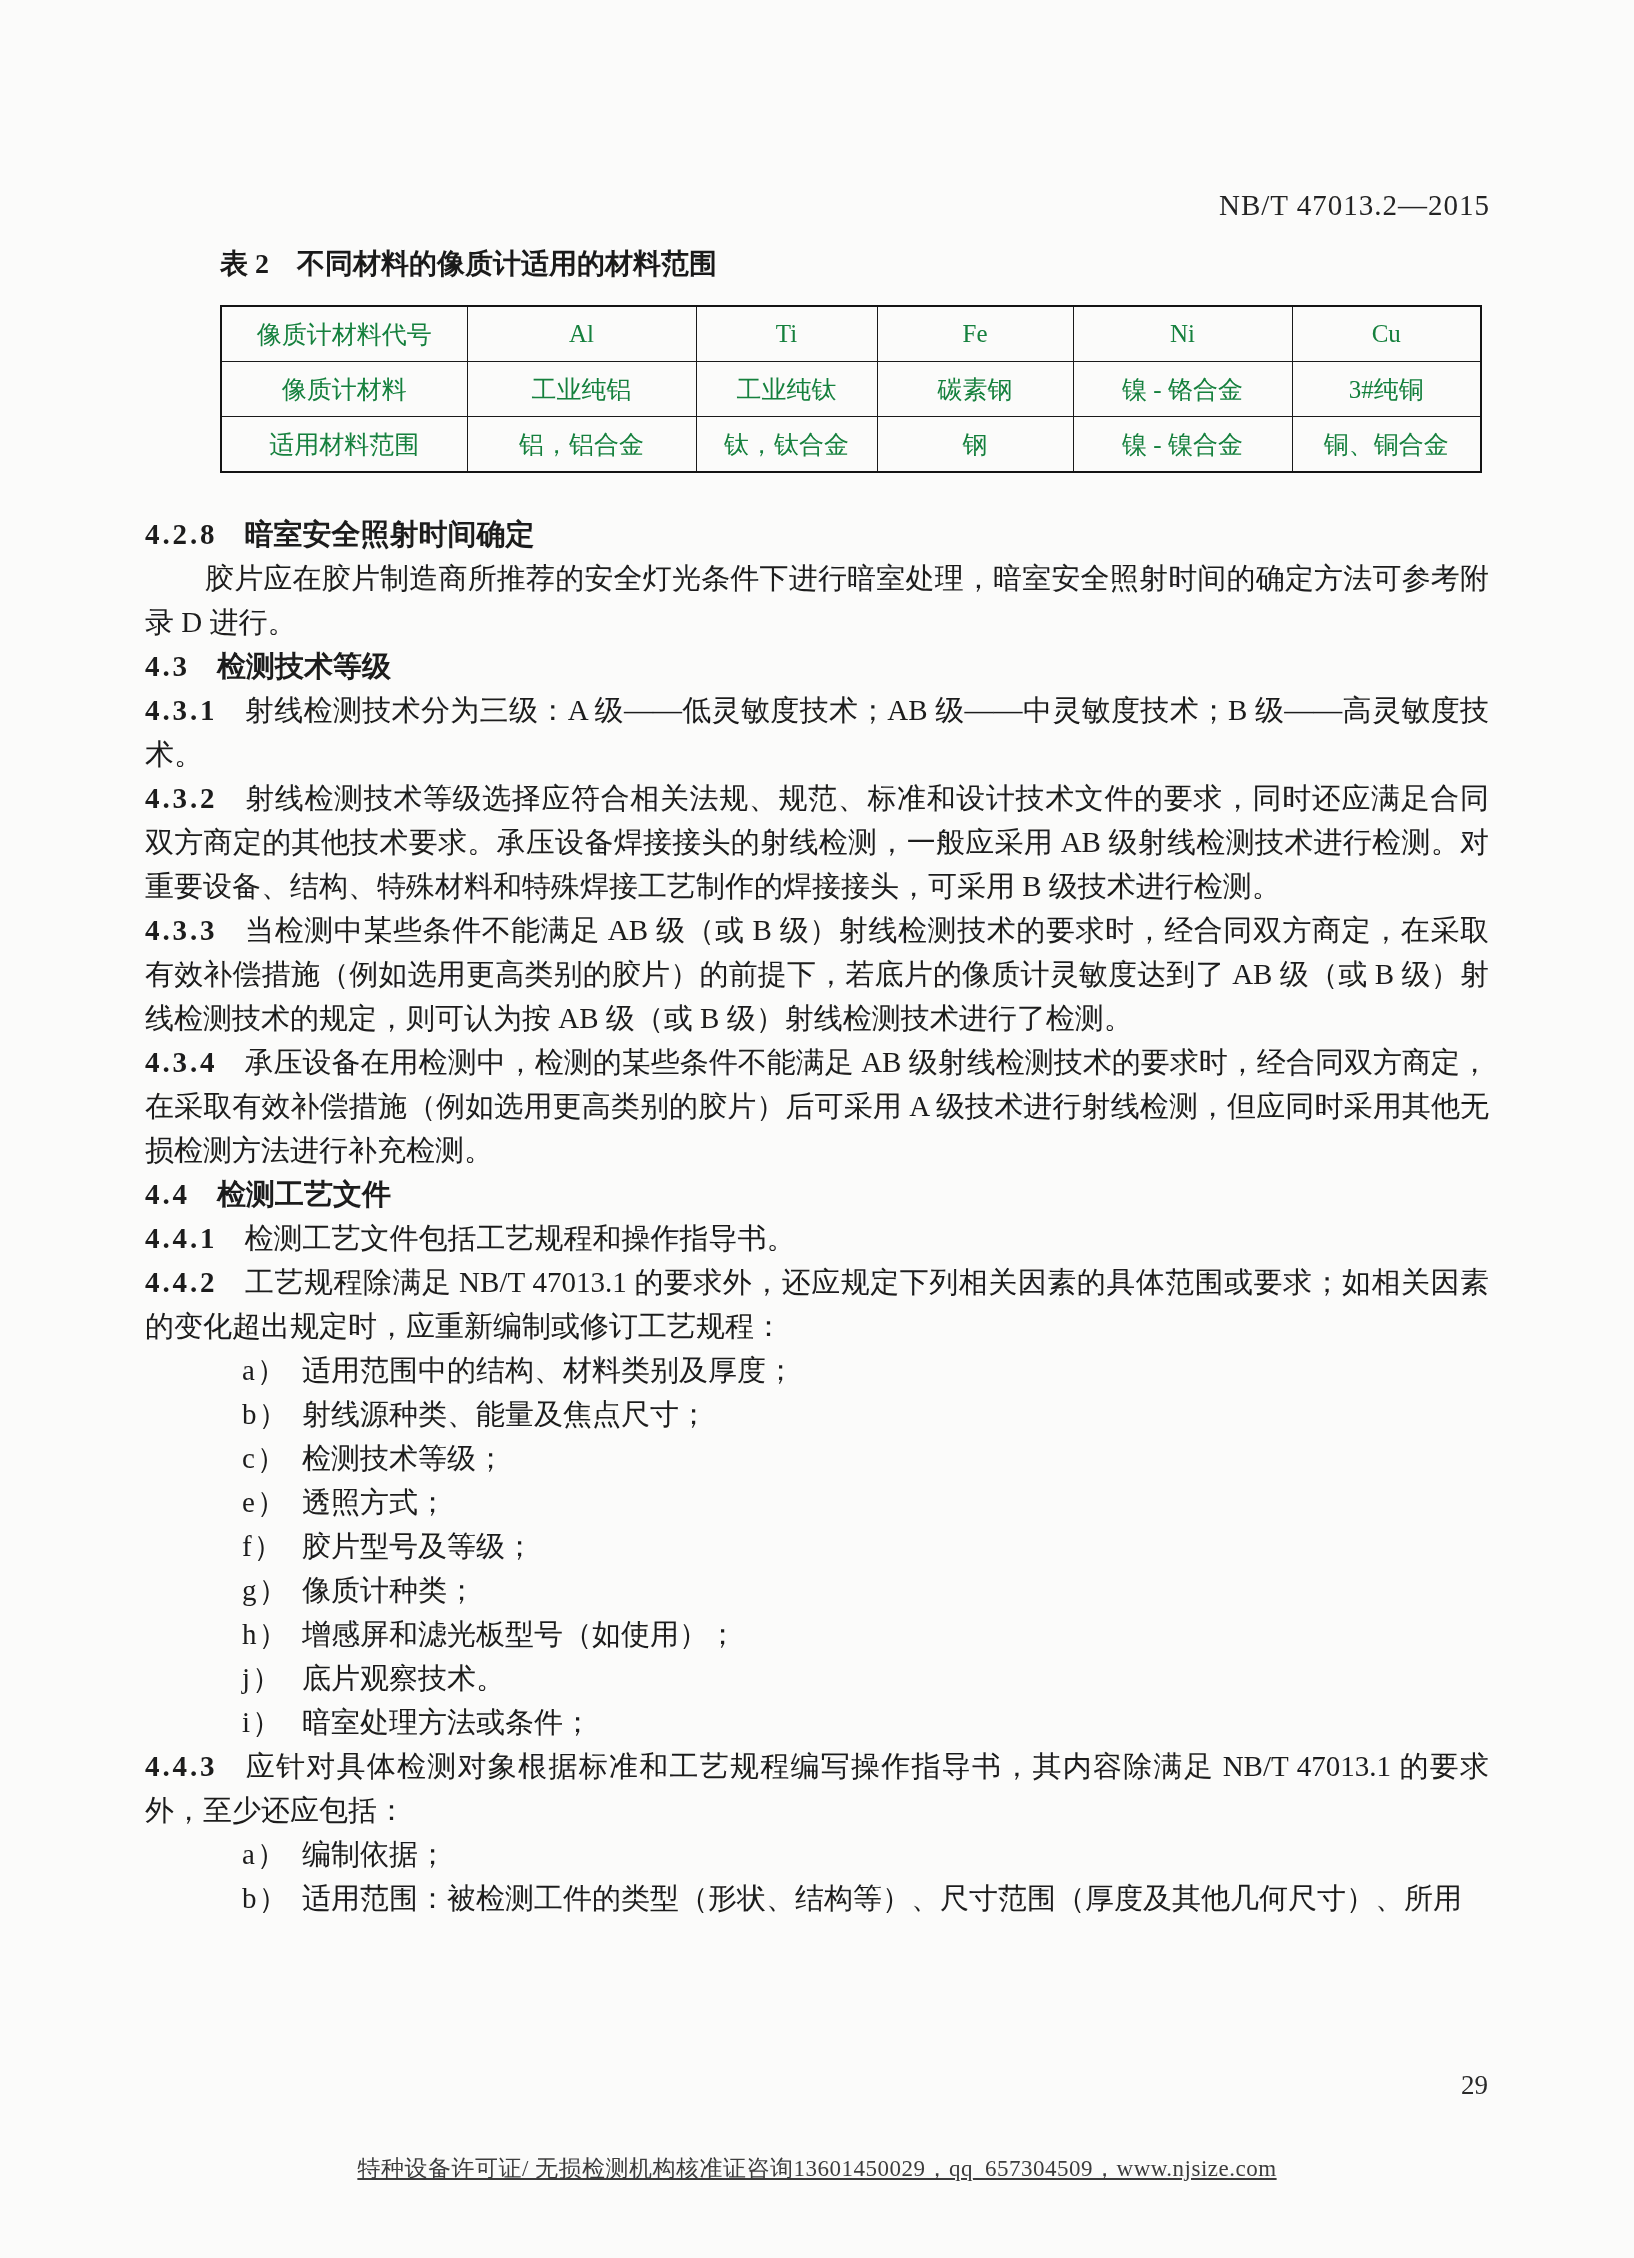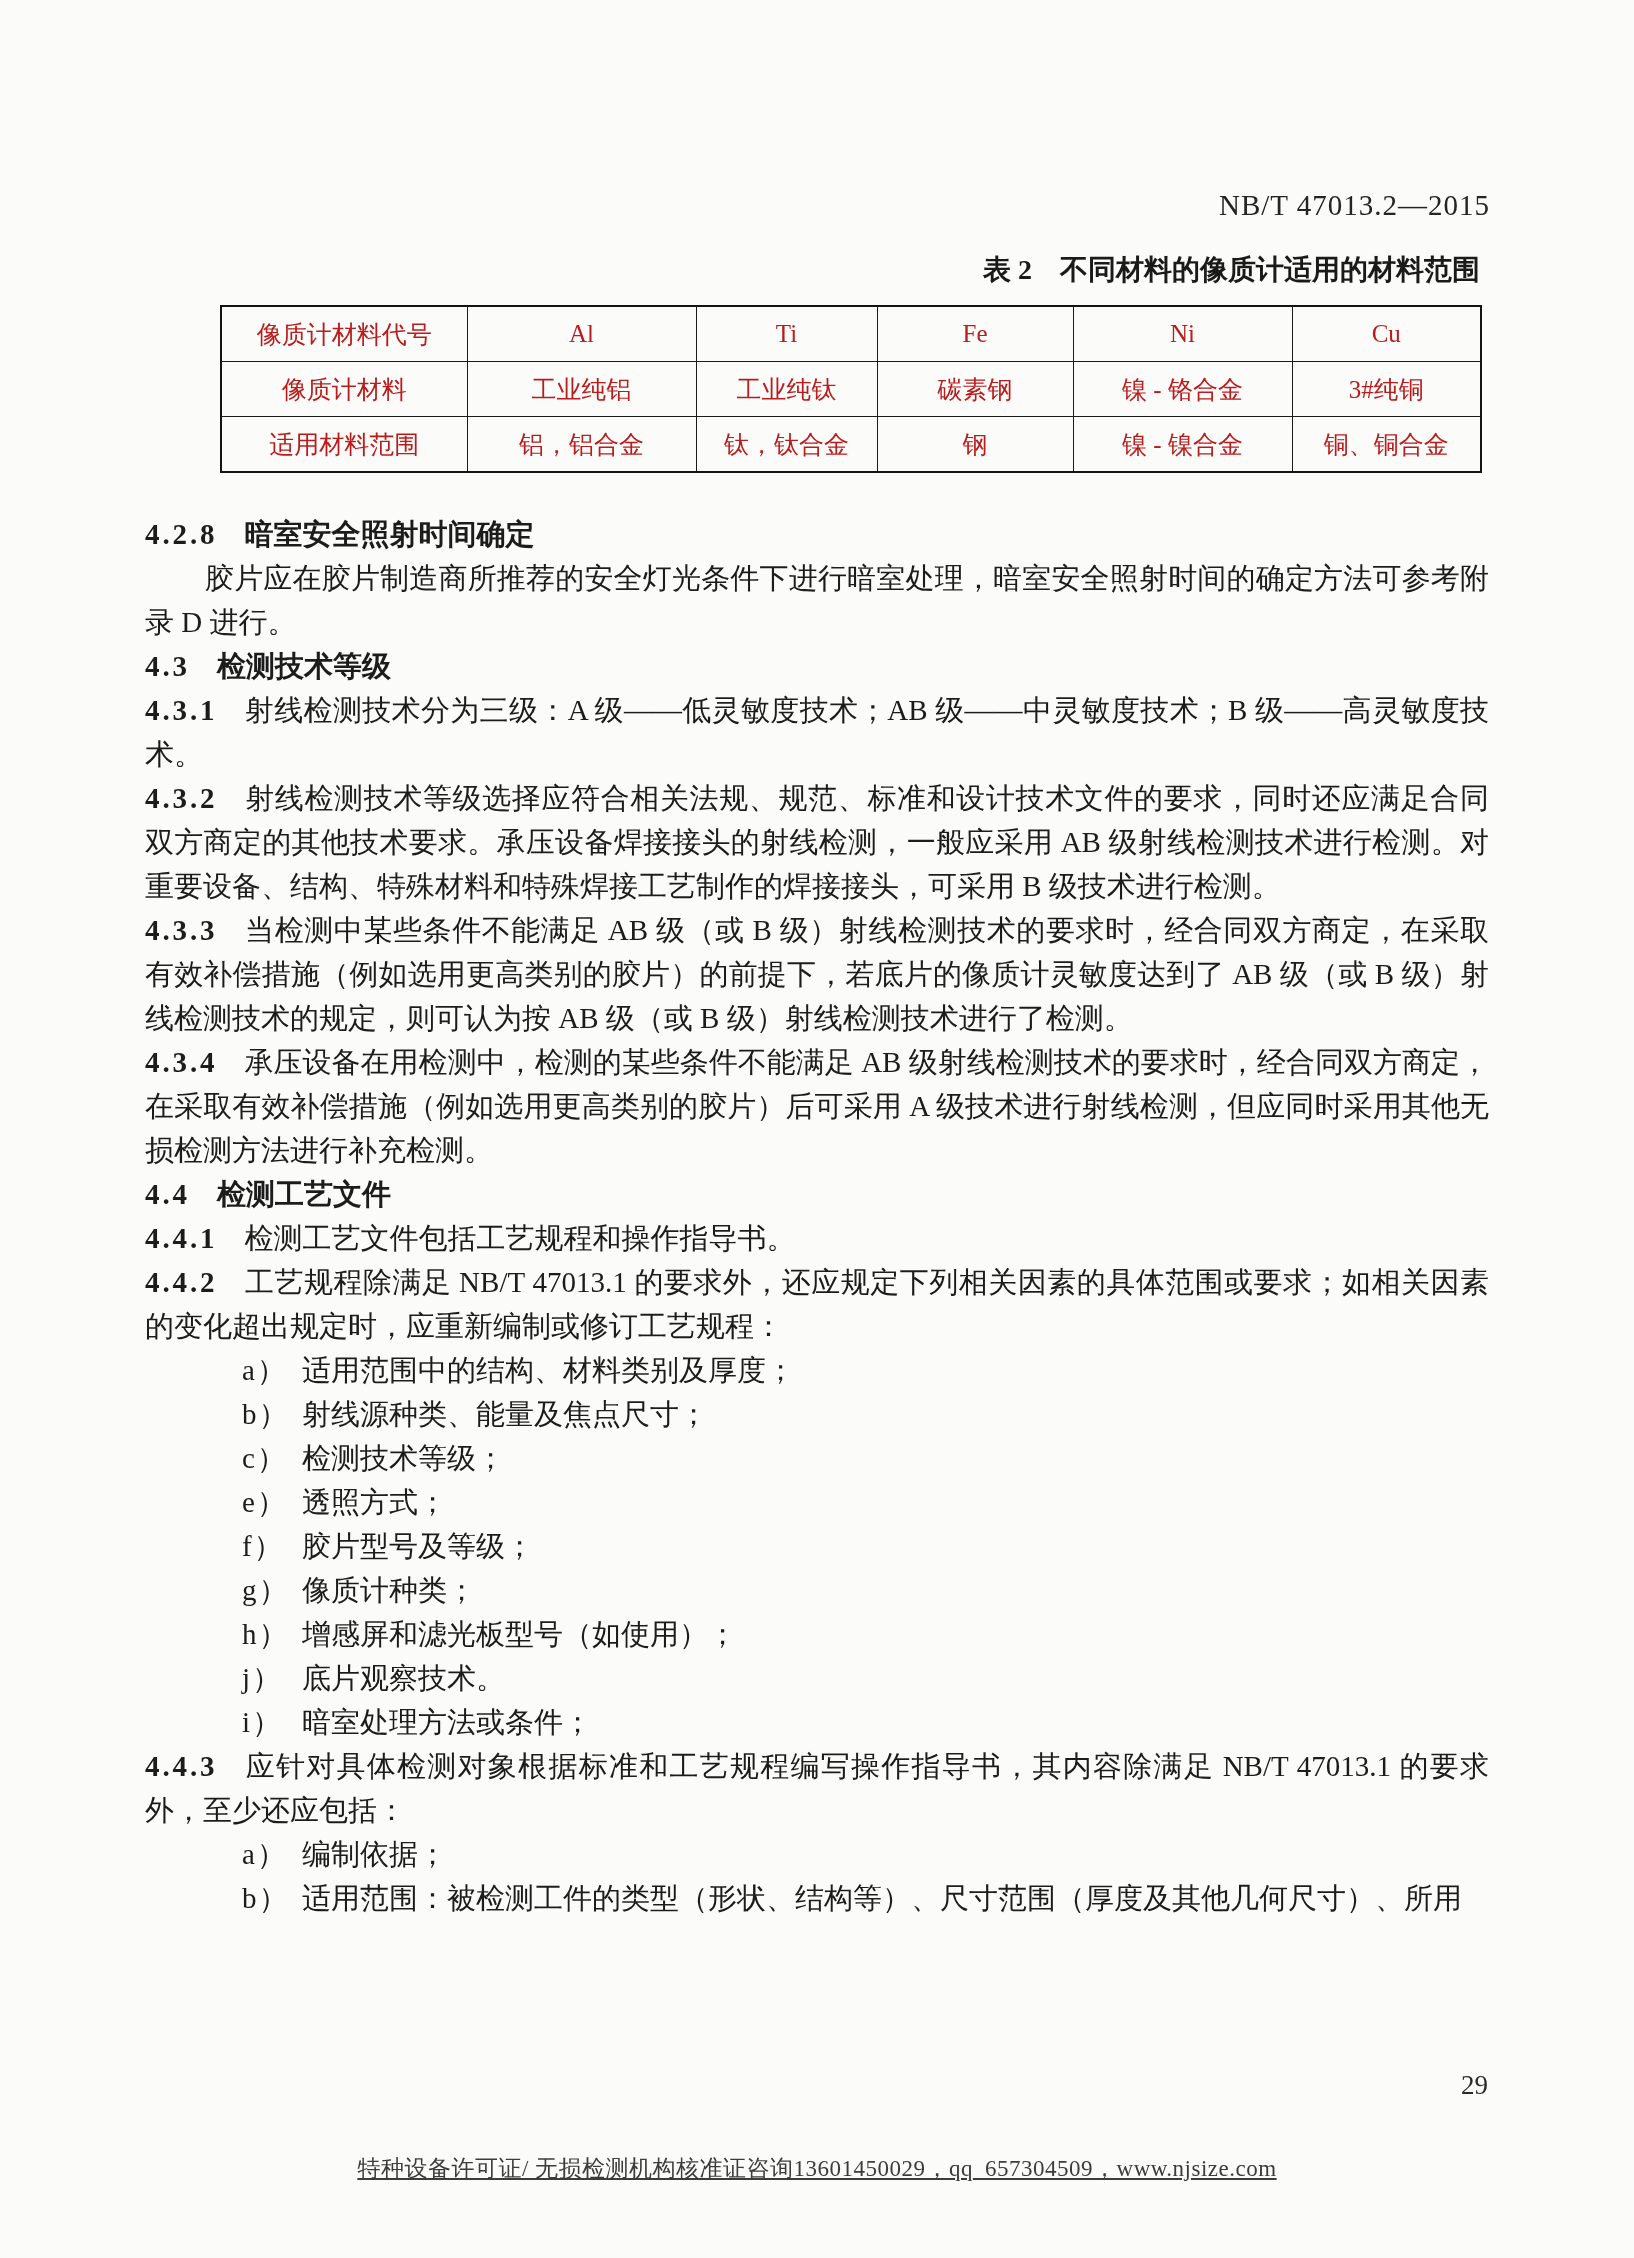--- a/index.html
+++ b/index.html
@@ -14,29 +14,29 @@
     overflow:hidden;
   }
   
   .doc-code{
     position:absolute;top:189px;right:145px;
     font-size:29px;letter-spacing:1px;
     color:#242424;
   }
   
   .table-title{
-    position:absolute;top:251px;left:220px;width:1260px;
-    text-align:right;font-weight:bold;font-size:28px;
+    position:absolute;top:245px;left:220px;width:1260px;
+    text-align:left;font-weight:bold;font-size:28px;
     color:#1a1a1a;
   }
   
   table.iqi{
     position:absolute;top:305px;left:220px;
     width:1260px;border-collapse:collapse;table-layout:fixed;
-    font-size:25px;color:#b91c1c;
+    font-size:25px;color:#15803d;
     border:2.9px solid #141414;
   }
   table.iqi td{
     border:1.9px solid #1a1a1a;
     text-align:center;vertical-align:middle;
     height:54px;padding:0 3.9px;
     overflow:hidden;white-space:nowrap;
   }
   col.c0{width:246px;} col.c1{width:229px;} col.c2{width:181px;}
   col.c3{width:196px;} col.c4{width:219px;} col.c5{width:189px;}

